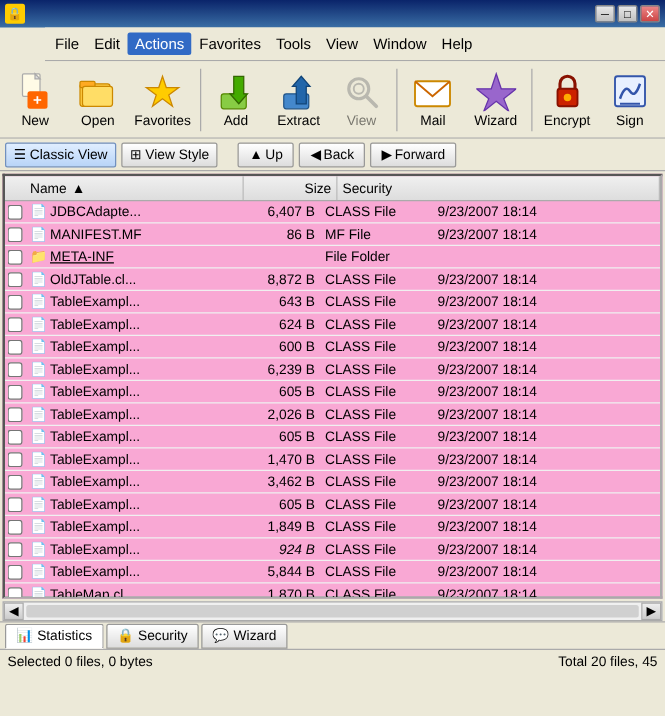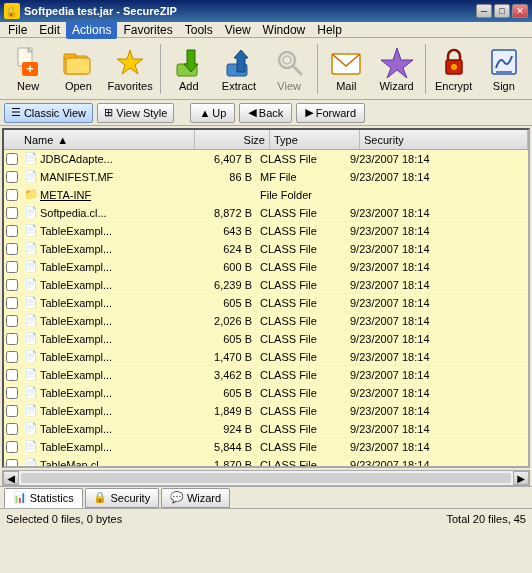--- a/index.html
+++ b/index.html
@@ -54,25 +54,26 @@
       display: flex;
       align-items: center;
       justify-content: center;
       color: #000;
     }
     .title-btn.close { background: linear-gradient(to bottom, #e88, #c44); color: white; }
 
     
     .menu-bar {
       background: #ece9d8;
-      height: 16px;
+      height: 27px;
       display: flex;
       align-items: center;
       border-bottom: 1px solid #aaa;
       padding: 0 2px;
+      margin-left: 36px;
     }
     .menu-item {
       padding: 2px 6px;
       font-size: 12px;
       cursor: pointer;
       border-radius: 2px;
     }
     .menu-item.active { background: #316ac5; color: white; }
 
     
@@ -238,21 +239,20 @@
       font-size: 11px;
       border-top: 1px solid #aaa;
     }
   </style>
 </head>
 <body>
 
 <div class="title-bar">
   <div class="title-bar-left">
     <div class="title-bar-icon">🔒</div>
-    <span>Softpedia test.jar - SecureZIP</span>
   </div>
   <div class="title-bar-controls">
     <div class="title-btn">─</div>
     <div class="title-btn">□</div>
     <div class="title-btn close">✕</div>
   </div>
 </div>
 
 <div class="menu-bar">
   <div class="menu-item">File</div>
@@ -382,34 +382,31 @@
   <button class="nav-arrow-btn">
     <span>◀</span>
     <span>Back</span>
   </button>
   <button class="nav-arrow-btn">
     <span>▶</span>
     <span>Forward</span>
   </button>
 </div>
 
-<div style="flex:1; display:flex; flex-direction:column; height:340px; margin:2px; border:2px inset #aaa; background:#fef9c3;">
+<div style="flex:1; display:flex; flex-direction:column; height:340px; margin:2px; border:2px inset #aaa; background:#f9a8d4;">
 
   <div class="file-list-header">
     <div style="width:16px;"></div>
     <div class="col-header col-name">
       <span>Name</span>
       <span style="margin-left:4px;">▲</span>
     </div>
     <div class="col-header col-size">
       <span>Size</span>
     </div>
-    <div class="col-header col-type">
-      <span>Type</span>
-    </div>
     <div class="col-header" style="flex:1;">
       <span>Security</span>
     </div>
   </div>
 
   <div class="file-list-body" id="file-list-body">
   <div class="file-row">
     <div class="file-check">
       <input type="checkbox" style="width: 12px; height: 12px;">
     </div>
@@ -437,21 +434,21 @@
     <div class="file-cell" style="width:145px;text-decoration:underline;">META-INF</div>
     <div class="file-cell" style="width:75px; text-align:right;"></div>
     <div class="file-cell" style="width:90px;">File Folder</div>
     <div class="file-cell" style="flex:1;"></div>
   </div>
       <div class="file-row">
     <div class="file-check">
       <input type="checkbox" style="width: 12px; height: 12px;">
     </div>
     <div class="file-cell" style="width:16px;">📄</div>
-    <div class="file-cell" style="width:145px;">Softpedia.cl...</div>
+    <div class="file-cell" style="width:145px;">OldJTable.cl...</div>
     <div class="file-cell" style="width:75px; text-align:right;">8,872 B</div>
     <div class="file-cell" style="width:90px;">CLASS File</div>
     <div class="file-cell" style="flex:1;">9/23/2007 18:14</div>
   </div>
       <div class="file-row">
     <div class="file-check">
       <input type="checkbox" style="width: 12px; height: 12px;">
     </div>
     <div class="file-cell" style="width:16px;">📄</div>
     <div class="file-cell" style="width:145px;">TableExampl...</div>
@@ -558,21 +555,21 @@
     <div class="file-cell" style="width:75px; text-align:right;">1,849 B</div>
     <div class="file-cell" style="width:90px;">CLASS File</div>
     <div class="file-cell" style="flex:1;">9/23/2007 18:14</div>
   </div>
       <div class="file-row">
     <div class="file-check">
       <input type="checkbox" style="width: 12px; height: 12px;">
     </div>
     <div class="file-cell" style="width:16px;">📄</div>
     <div class="file-cell" style="width:145px;">TableExampl...</div>
-    <div class="file-cell" style="width:75px; text-align:right;">924 B</div>
+    <div class="file-cell" style="width:75px; text-align:right;font-style:italic;">924 B</div>
     <div class="file-cell" style="width:90px;">CLASS File</div>
     <div class="file-cell" style="flex:1;">9/23/2007 18:14</div>
   </div>
       <div class="file-row">
     <div class="file-check">
       <input type="checkbox" style="width: 12px; height: 12px;">
     </div>
     <div class="file-cell" style="width:16px;">📄</div>
     <div class="file-cell" style="width:145px;">TableExampl...</div>
     <div class="file-cell" style="width:75px; text-align:right;">5,844 B</div>

